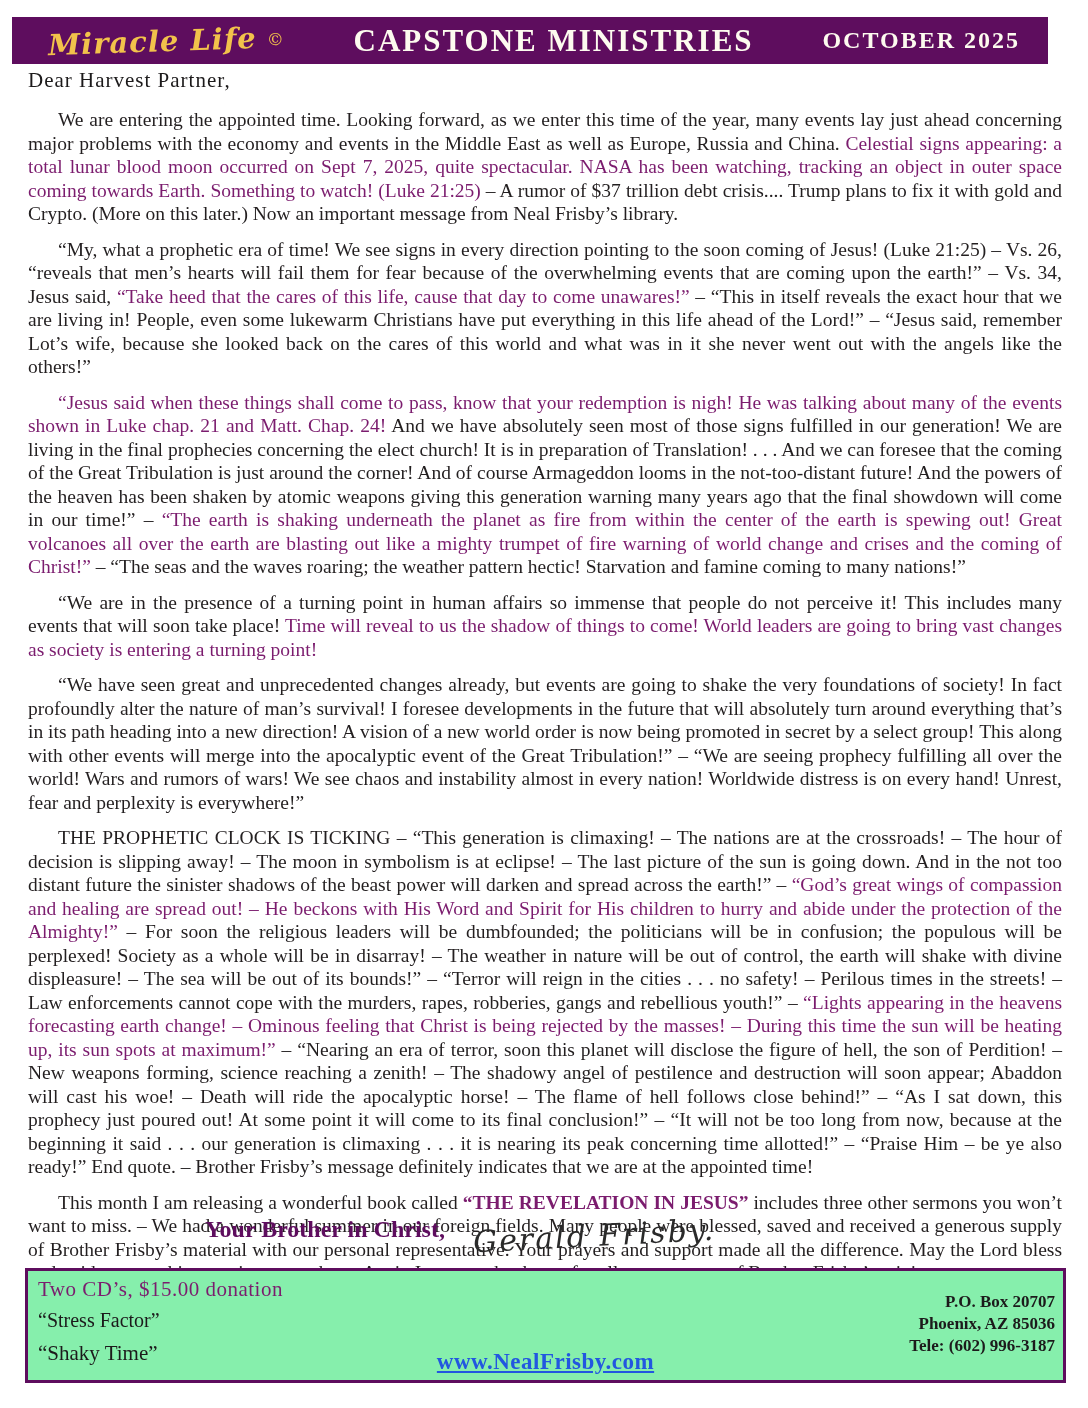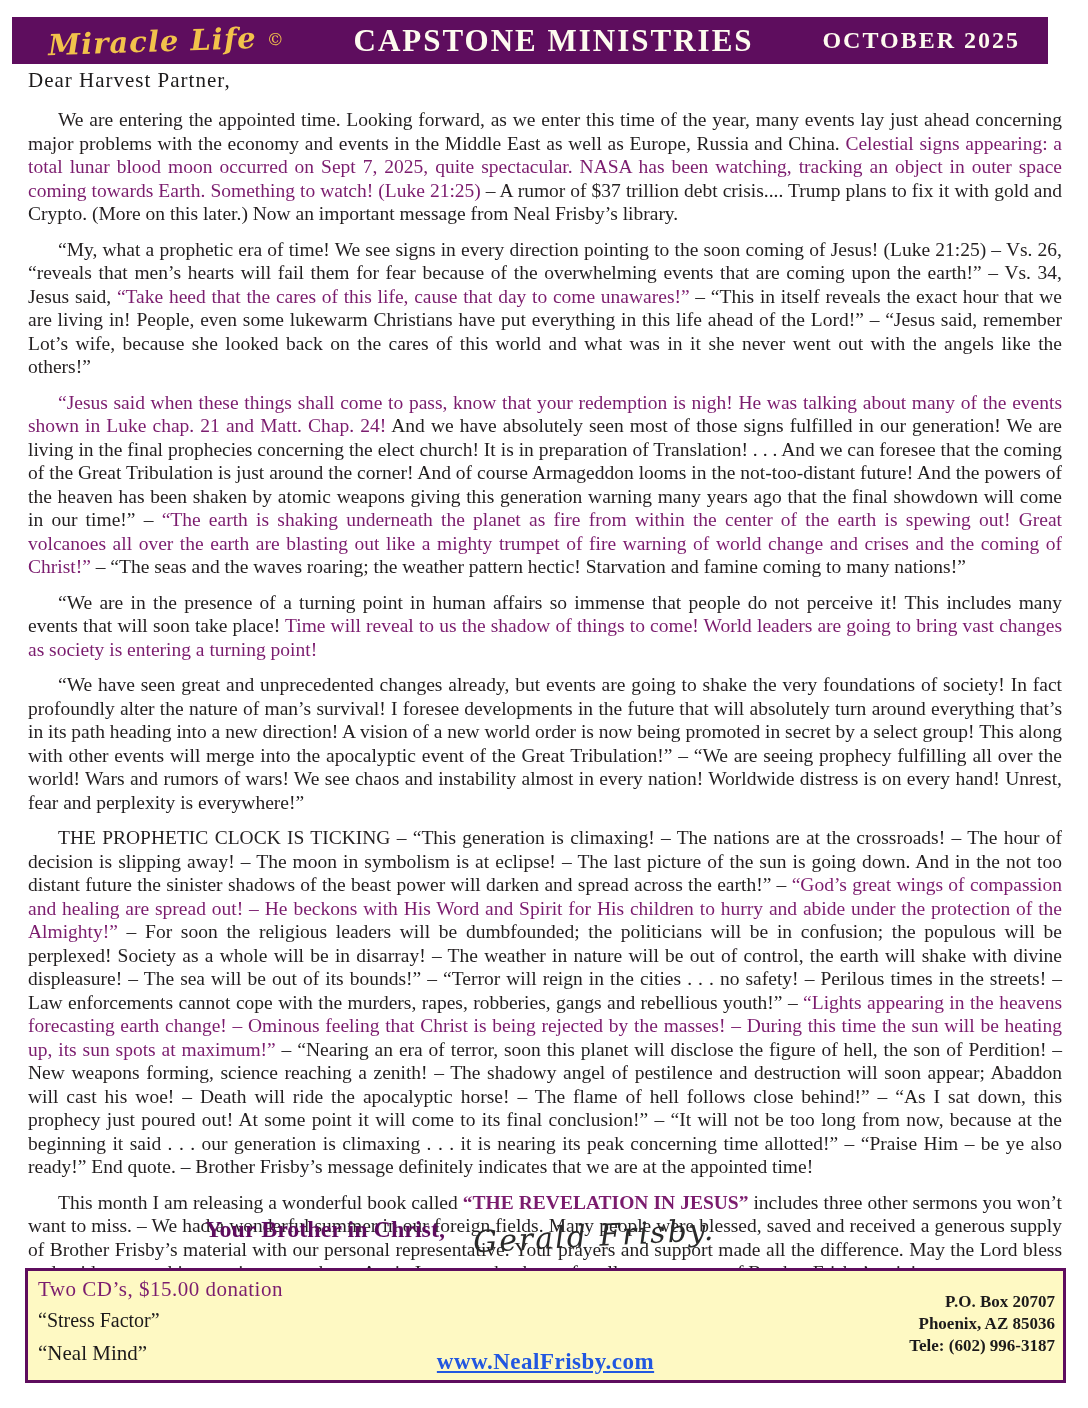--- a/index.html
+++ b/index.html
@@ -92,21 +92,21 @@
     letter-spacing:2px;
     margin-top:2px;
   }
   
   .footer-box{
     position:absolute;
     left:25px; right:22px; top:1268px;
     height:115px;
     border:3px solid #5e0d5e;
     box-sizing:border-box;
-    background:#fef9c3;
+    background:#86efac;
   }
   .cd-offer{
     position:absolute; left:10px; top:6px;
     color:#7b1c6e; font-size:21px; letter-spacing:0.5px;
   }
   .cd-title1{position:absolute; left:10px; top:38px; color:#1c1a1b; font-size:20px;}
   .cd-title2{position:absolute; left:10px; top:70px; color:#1c1a1b; font-size:21px;}
   .website{
     position:absolute; left:0; right:0; top:78px;
     text-align:center;
@@ -153,21 +153,21 @@
     </div>
 
   <div class="closing">
     <span class="closing-label">Your Brother in Christ,</span>
     <span class="signature">Gerald Frisby.</span>
   </div>
 
   <div class="footer-box">
     <div class="cd-offer">Two CD’s, $15.00 donation</div>
     <div class="cd-title1">“Stress Factor”</div>
-    <div class="cd-title2">“Neal Mind”</div>
+    <div class="cd-title2">“Shaky Time”</div>
     <div class="website">
       <a href="#">www.NealFrisby.com</a>
     </div>
     <div class="address">
       <div>P.O. Box 20707</div>
       <div>Phoenix, AZ 85036</div>
       <div>Tele: (602) 996-3187</div>
     </div>
   </div>
 

